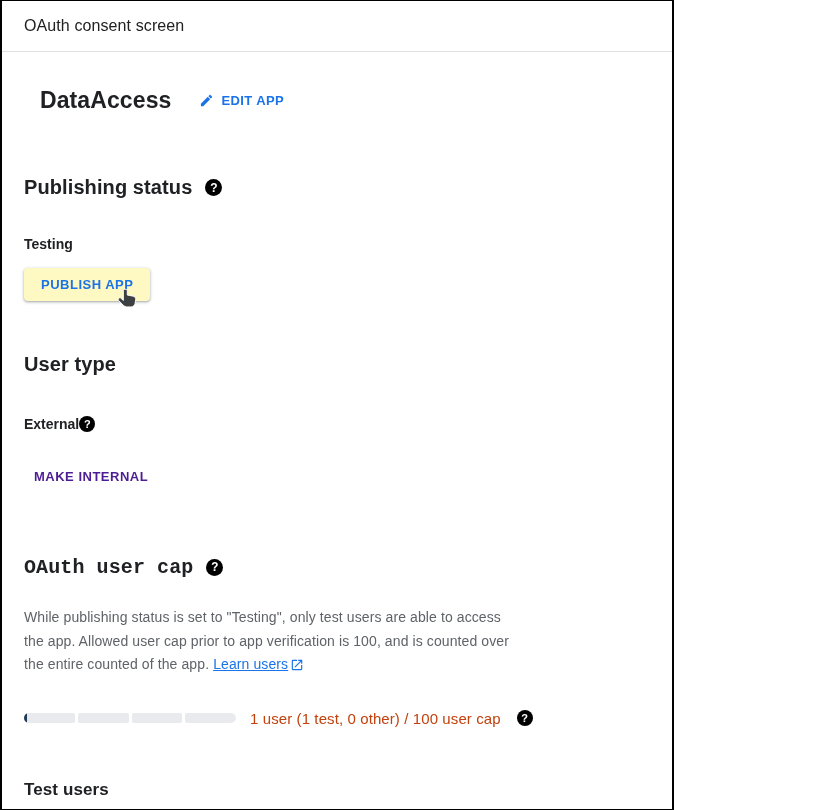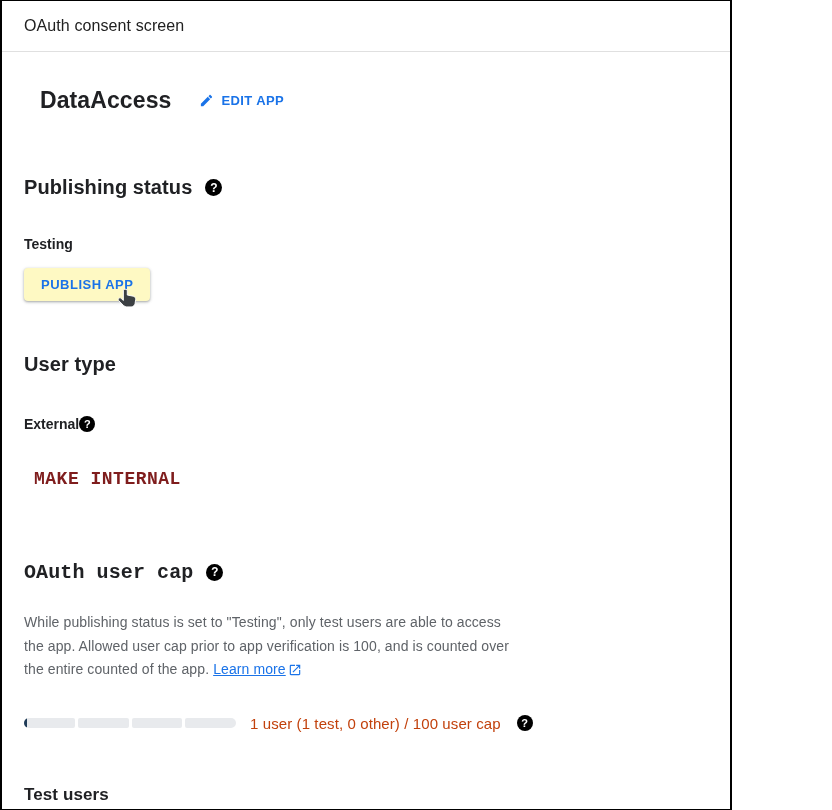--- a/index.html
+++ b/index.html
@@ -4,21 +4,21 @@
 <style>
   * { margin: 0; padding: 0; box-sizing: border-box; }
   html, body {
     width: 832px; height: 810px;
     background: #fff;
     font-family: "Liberation Sans", sans-serif;
     overflow: hidden;
   }
   .frame {
     position: relative;
-    width: 732px; height: 810px;
+    width: 674px; height: 810px;
     background: #fff;
     border-left: 2px solid #000;
     border-right: 2px solid #000;
     border-top: 1px solid #000;
     border-bottom: 1px solid #000;
   }
   .page-header {
     height: 51px;
     display: flex; align-items: center;
     padding-left: 22px;
@@ -78,22 +78,22 @@
     margin-top: 40px;
     display: flex; align-items: center; 
   }
   .usertype-value { font-size: 14px; font-weight: 700; color: #202124; }
 
   .make-internal-btn {
     margin-top: 28px; margin-left: -6px;
     display: inline-block;
     padding: 9px 16px;
     background: none; border: none;
-    color: #7f1d1d; font-size: 18px; font-weight: 700; letter-spacing: .5px;
-    font-family: Liberation Mono, monospace;
+    color: #4c1d95; font-size: 13px; font-weight: 700; letter-spacing: .5px;
+    font-family: Liberation Sans, sans-serif;
     cursor: default;
   }
 
   .h-usercap { margin-top: 63px; font-family: Liberation Mono, monospace; }
   .cap-description {
     margin-top: 27px;
     font-size: 14px; color: #5f6368; line-height: 23.5px; letter-spacing: .1px;
   }
   .learn-more {
     color: #1a73e8; text-decoration: underline; cursor: pointer;
@@ -182,21 +182,21 @@
       <span>OAuth user cap</span>
       <span class="help">?</span>
     </div>
 
     <div class="cap-description">
       <div>While publishing status is set to "Testing", only test users are able to access</div>
       <div>the app. Allowed user cap prior to app verification is 100, and is counted over</div>
       <div>
         <span>the entire counted of the app.</span>
         <a class="learn-more">
-          <span>Learn more</span>
+          <span>Learn users</span>
           <span style="display:inline-flex">
             <svg viewBox="0 0 24 24">
                 <path d="M19 19H5V5h7V3H5c-1.11 0-2 .9-2 2v14c0 1.1.89 2 2 2h14c1.1 0 2-.9 2-2v-7h-2v7zM14 3v2h3.59l-9.83 9.83 1.41 1.41L19 6.41V10h2V3h-7z"></path>
               </svg>
           </span>
         </a>
       </div>
     </div>
 
     <div class="cap-row">

